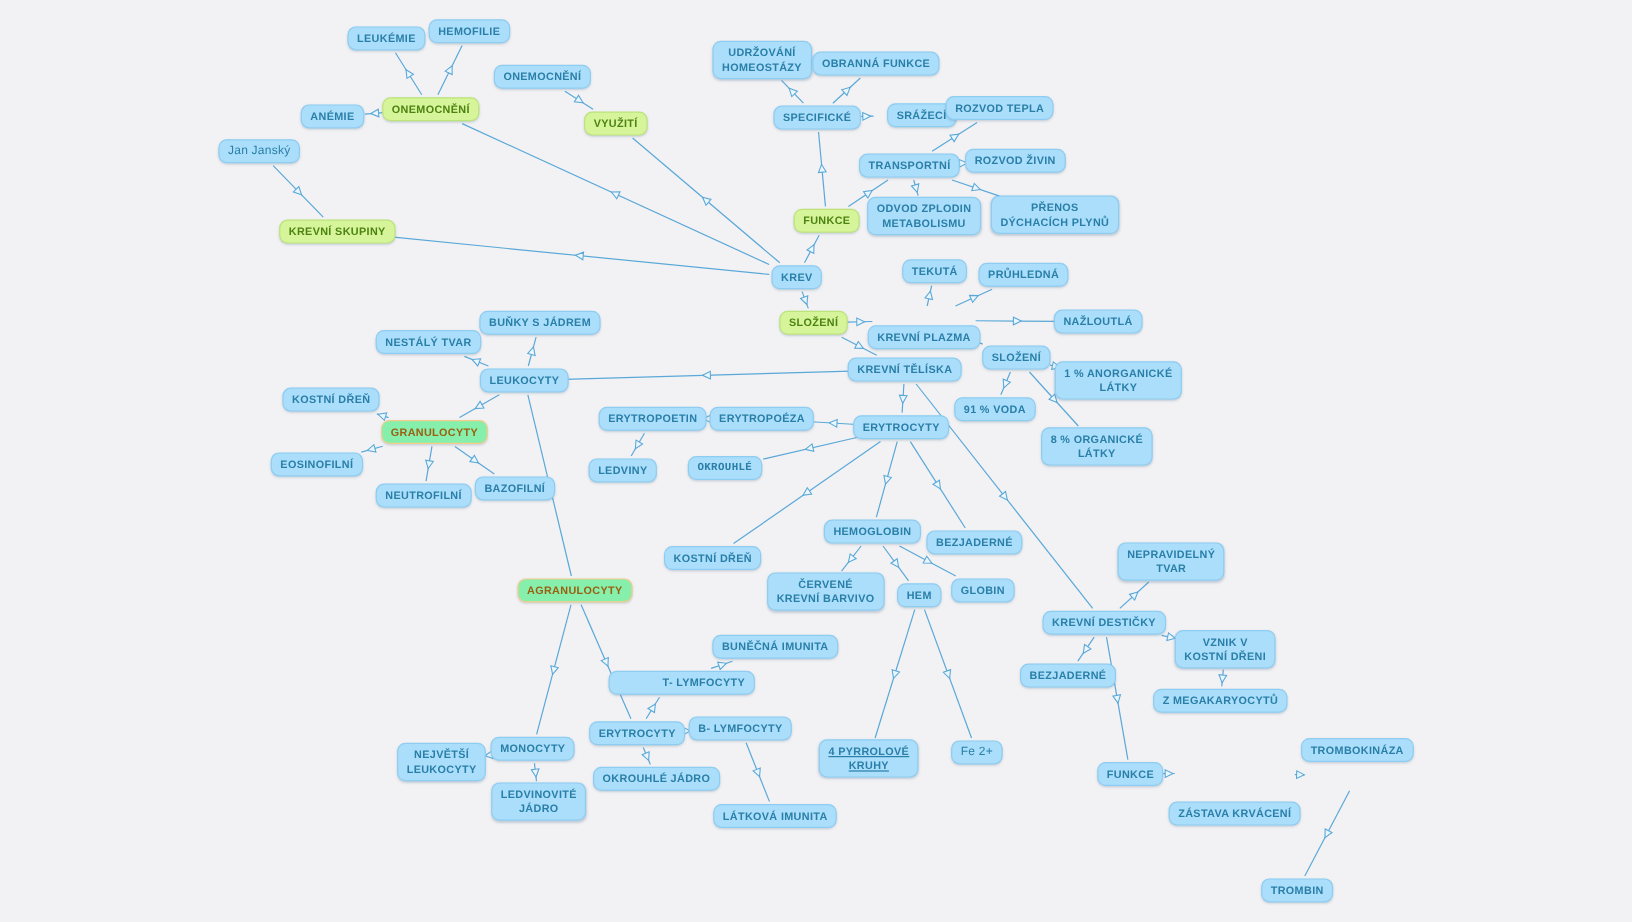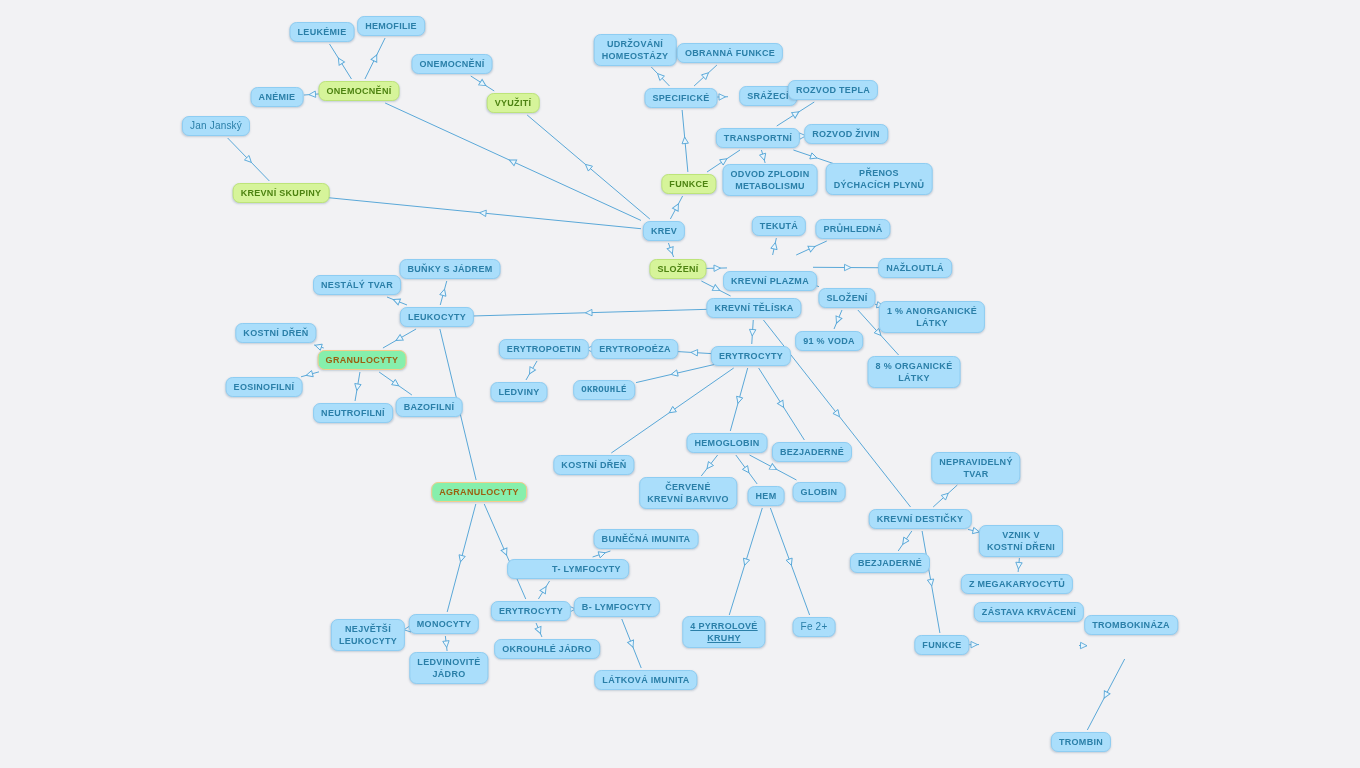--- a/index.html
+++ b/index.html
@@ -270,21 +270,21 @@
       <div class="node blue" style="left: 1017px; top: 584px; min-width: 90px; min-height: 18px;">Z MEGAKARYOCYTŮ</div>
       <div class="node blue" style="left: 617px; top: 607px; min-width: 70px; min-height: 18px;">B- LYMFOCYTY</div>
       <div class="node blue" style="left: 531px; top: 611px; min-width: 60px; min-height: 18px;">ERYTROCYTY</div>
       <div class="node blue" style="left: 444px; top: 624px; min-width: 56px; min-height: 18px;">MONOCYTY</div>
       <div class="node blue mixed" style="left: 814px; top: 627px; min-width: 34px; min-height: 18px;">Fe 2+</div>
       <div class="node blue" style="left: 724px; top: 632px; min-width: 72px; min-height: 28px; text-decoration: underline;">4 PYRROLOVÉ
 KRUHY</div>
       <div class="node blue" style="left: 368px; top: 635px; min-width: 64px; min-height: 28px;">NEJVĚTŠÍ
 LEUKOCYTY</div>
       <div class="node blue" style="left: 942px; top: 645px; min-width: 44px; min-height: 18px;">FUNKCE</div>
-      <div class="node blue" style="left: 1029px; top: 612px; min-width: 92px; min-height: 18px;">ZÁSTAVA KRVÁCENÍ</div>
+      <div class="node blue" style="left: 1029px; top: 678px; min-width: 92px; min-height: 18px;">ZÁSTAVA KRVÁCENÍ</div>
       <div class="node blue" style="left: 1131px; top: 625px; min-width: 80px; min-height: 18px; text-align: right;">TROMBOKINÁZA</div>
       <div class="node blue" style="left: 547px; top: 649px; min-width: 88px; min-height: 18px;">OKROUHLÉ JÁDRO</div>
       <div class="node blue" style="left: 449px; top: 668px; min-width: 66px; min-height: 28px;">LEDVINOVITÉ
 JÁDRO</div>
       <div class="node blue" style="left: 646px; top: 680px; min-width: 84px; min-height: 18px;">LÁTKOVÁ IMUNITA</div>
       <div class="node blue" style="left: 1081px; top: 742px; min-width: 50px; min-height: 18px;">TROMBIN</div>
     </div>
 </div>
 
 </body></html>

